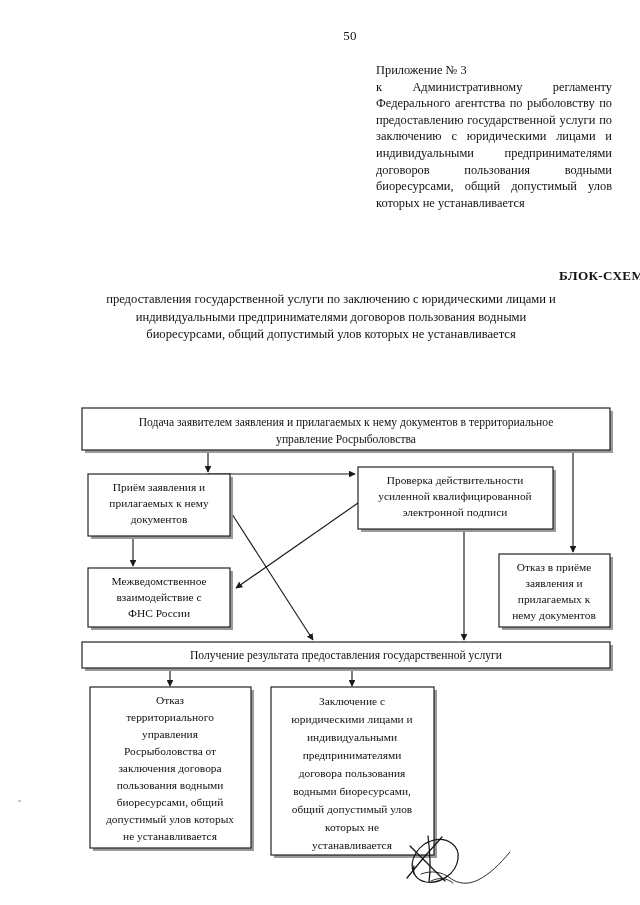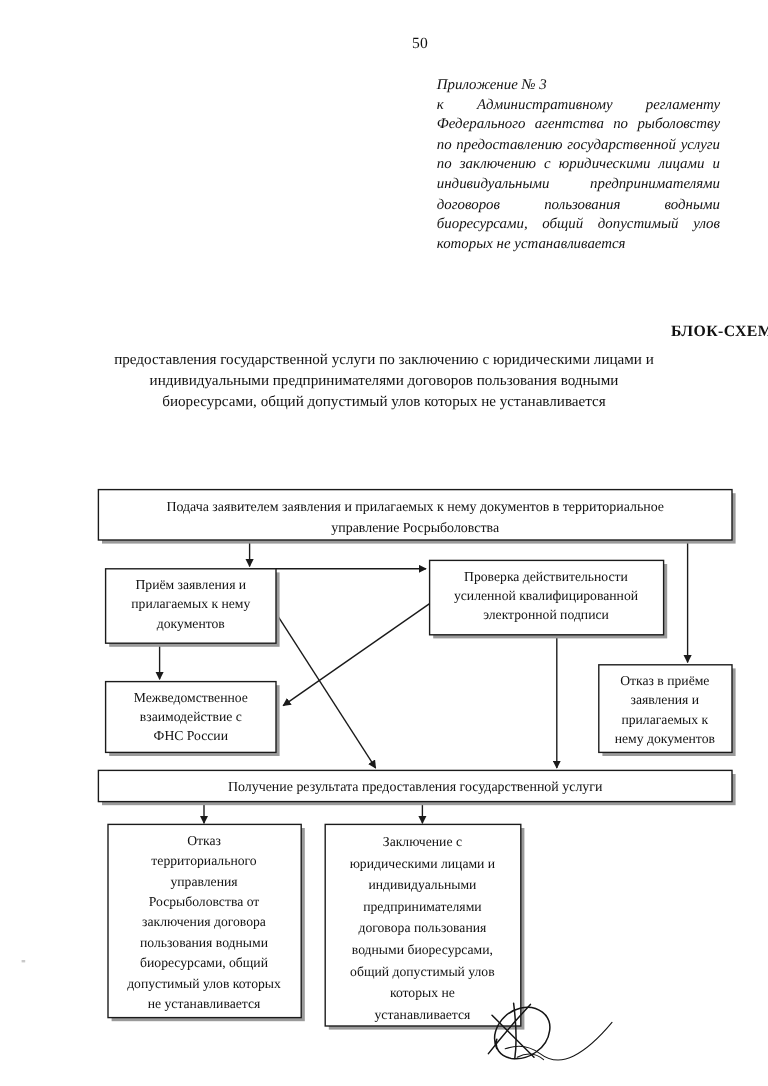--- a/index.html
+++ b/index.html
@@ -29,26 +29,25 @@
     left: 0;
     width: 700px;
     text-align: center;
     font-size: 13px;
     letter-spacing: .2px;
   }
 
   
   .appendix {
     position: absolute;
-    left: 364px;
+    left: 376px;
     top: 62px;
     width: 236px;
     font-size: 12.4px;
     line-height: 16.6px;
-    font-style: italic;
   }
   .appendix .line-first {
     text-align: left;
     white-space: nowrap;
   }
   .appendix .just {
     text-align: justify;
     text-align-last: left;
     hyphens: none;
   }
@@ -59,21 +58,21 @@
     left: 14px;
     top: 268px;
     width: 640px;
     text-align: right;
     font-size: 13.2px;
     font-weight: bold;
     letter-spacing: .3px;
   }
   .doc-subtitle {
     position: absolute;
-    left: 86px;
+    left: 97px;
     top: 291px;
     width: 468px;
     text-align: center;
     font-size: 12.6px;
     line-height: 17.5px;
   }
 
   
   .chart {
     position: absolute;

